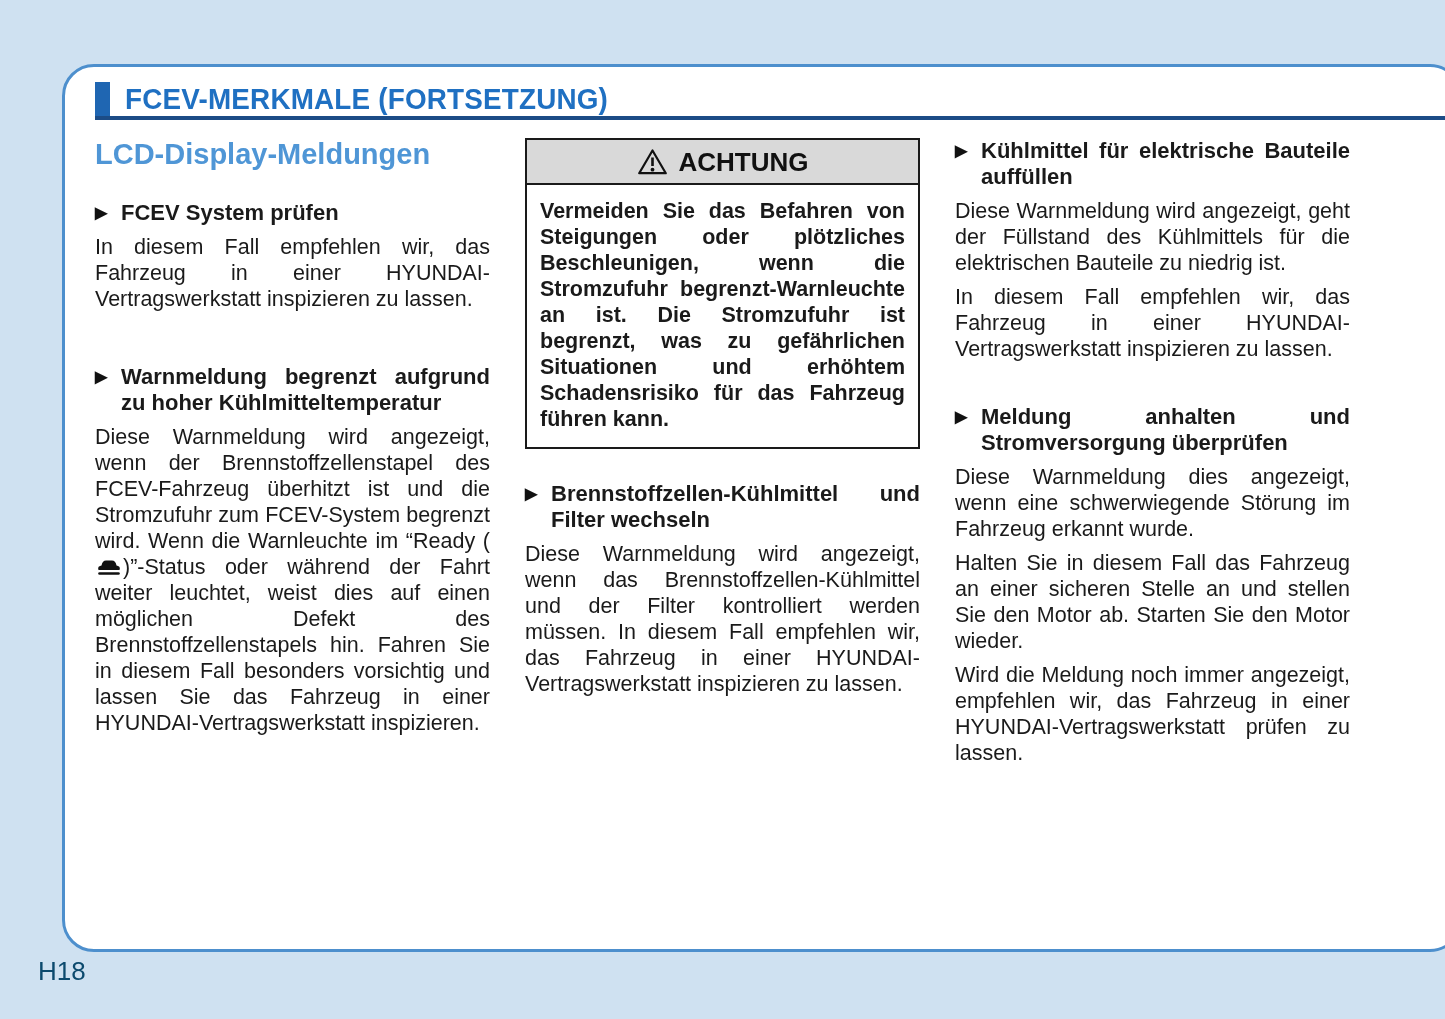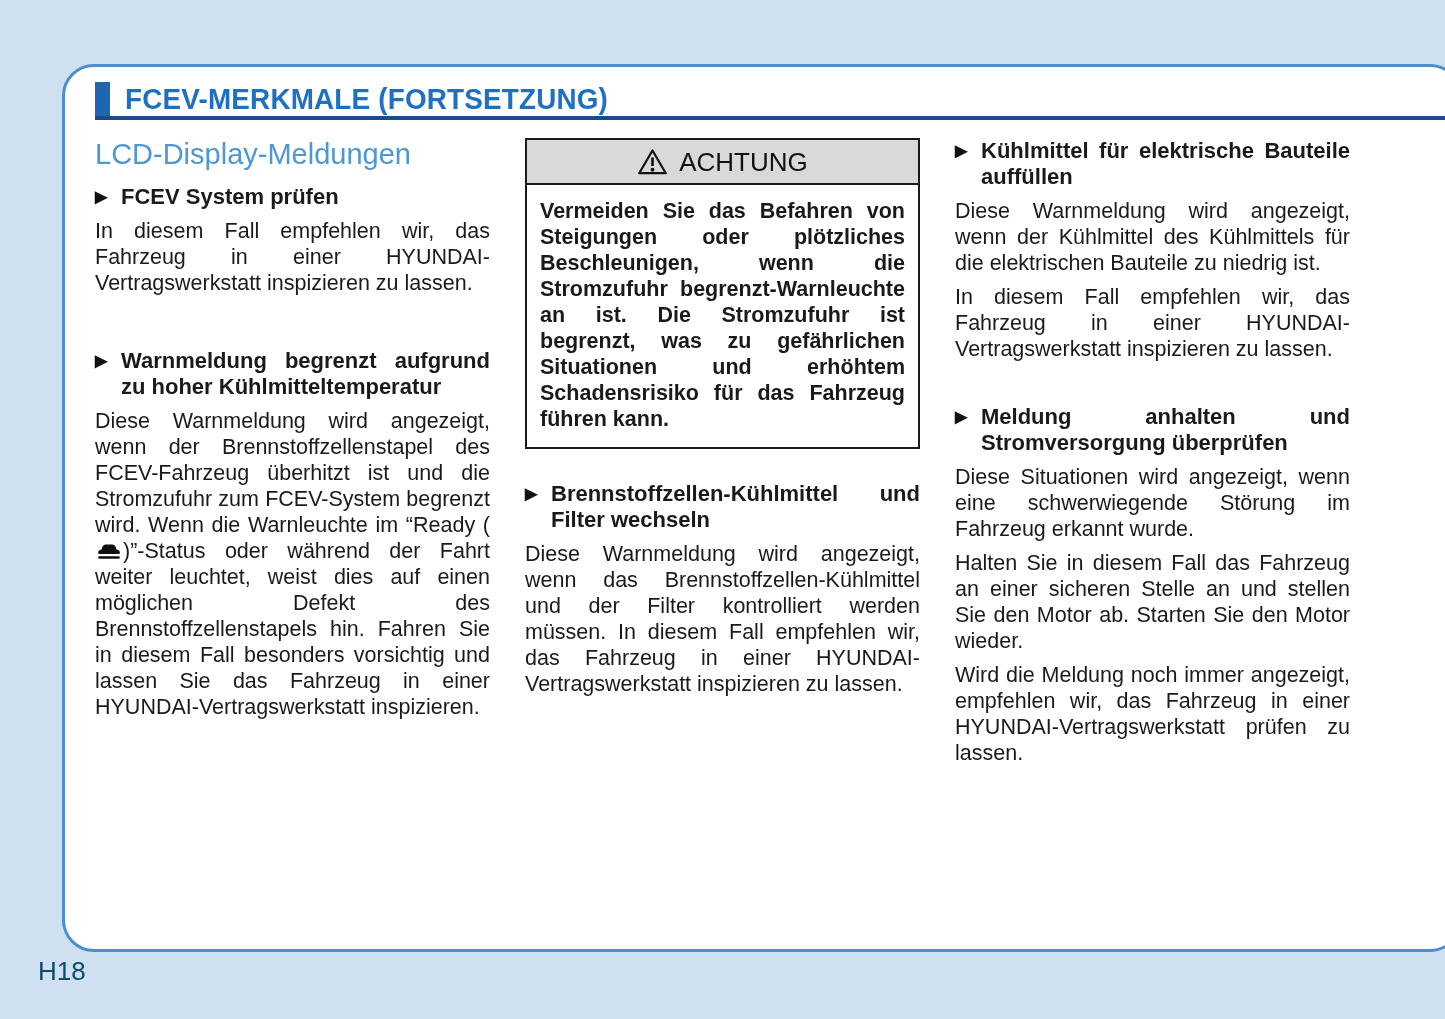--- a/index.html
+++ b/index.html
@@ -51,23 +51,23 @@
   .columns {
     display:flex;
     gap:35px;
     margin-top:18px;
     width:1255px;
   }
   .col { width:395px; flex:none; }
   .lcd-title {
     font-size:29px;
     line-height:33px;
-    font-weight:normal;
+    font-weight:bold;
     color:#4f96d6;
-    margin-bottom:13px;
+    margin-bottom:29px;
   }
   .sec-heading {
     display:flex;
     font-weight:bold;
     font-size:22px;
     line-height:26px;
     text-align:justify;
     margin-bottom:8px;
   }
   .arrow {
@@ -95,21 +95,21 @@
   .caution-header {
     background:#d9d9d9;
     border-bottom:2px solid #1a1a1a;
     display:flex;
     align-items:center;
     justify-content:center;
     gap:11px;
     padding:7px 0 6px 0;
   }
   .caution-title {
-    font-weight:normal;
+    font-weight:bold;
     font-size:26px;
     line-height:30px;
     color:#111;
   }
   .caution-body {
     padding:13px 13px 15px 13px;
     font-weight:bold;
     font-size:21.5px;
     line-height:26px;
     text-align:justify;
@@ -183,30 +183,30 @@
           <p class="body">Diese Warnmeldung wird angezeigt, wenn das Brennstoffzellen-Kühlmittel und der Filter kontrolliert werden müssen. In diesem Fall empfehlen wir, das Fahrzeug in einer HYUNDAI-Vertragswerkstatt inspizieren zu lassen.</p>
         </div>
       </div>
 
       <div class="col">
         <div>
           <div class="sec-heading">
             <span class="arrow">▶</span>
             <span class="ht">Kühlmittel für elektrische Bauteile auffüllen</span>
           </div>
-          <p class="body">Diese Warnmeldung wird angezeigt, wenn der Kühlmittel des Kühlmittels für die elektrischen Bauteile zu niedrig ist.</p>
+          <p class="body">Diese Warnmeldung wird angezeigt, geht der Füllstand des Kühlmittels für die elektrischen Bauteile zu niedrig ist.</p>
           <p class="body">In diesem Fall empfehlen wir, das Fahrzeug in einer HYUNDAI-Vertragswerkstatt inspizieren zu lassen.</p>
         </div>
 
         <div class="sec-gap-right">
           <div class="sec-heading">
             <span class="arrow">▶</span>
             <span class="ht">Meldung anhalten und Stromversorgung überprüfen</span>
           </div>
-          <p class="body">Diese Situationen wird angezeigt, wenn eine schwerwiegende Störung im Fahrzeug erkannt wurde.</p>
+          <p class="body">Diese Warnmeldung dies angezeigt, wenn eine schwerwiegende Störung im Fahrzeug erkannt wurde.</p>
           <p class="body">Halten Sie in diesem Fall das Fahrzeug an einer sicheren Stelle an und stellen Sie den Motor ab. Starten Sie den Motor wieder.</p>
           <p class="body">Wird die Meldung noch immer angezeigt, empfehlen wir, das Fahrzeug in einer HYUNDAI-Vertragswerkstatt prüfen zu lassen.</p>
         </div>
       </div>
 
     </div>
   </div>
 </div>
 
 <div class="page-number">H18</div>

